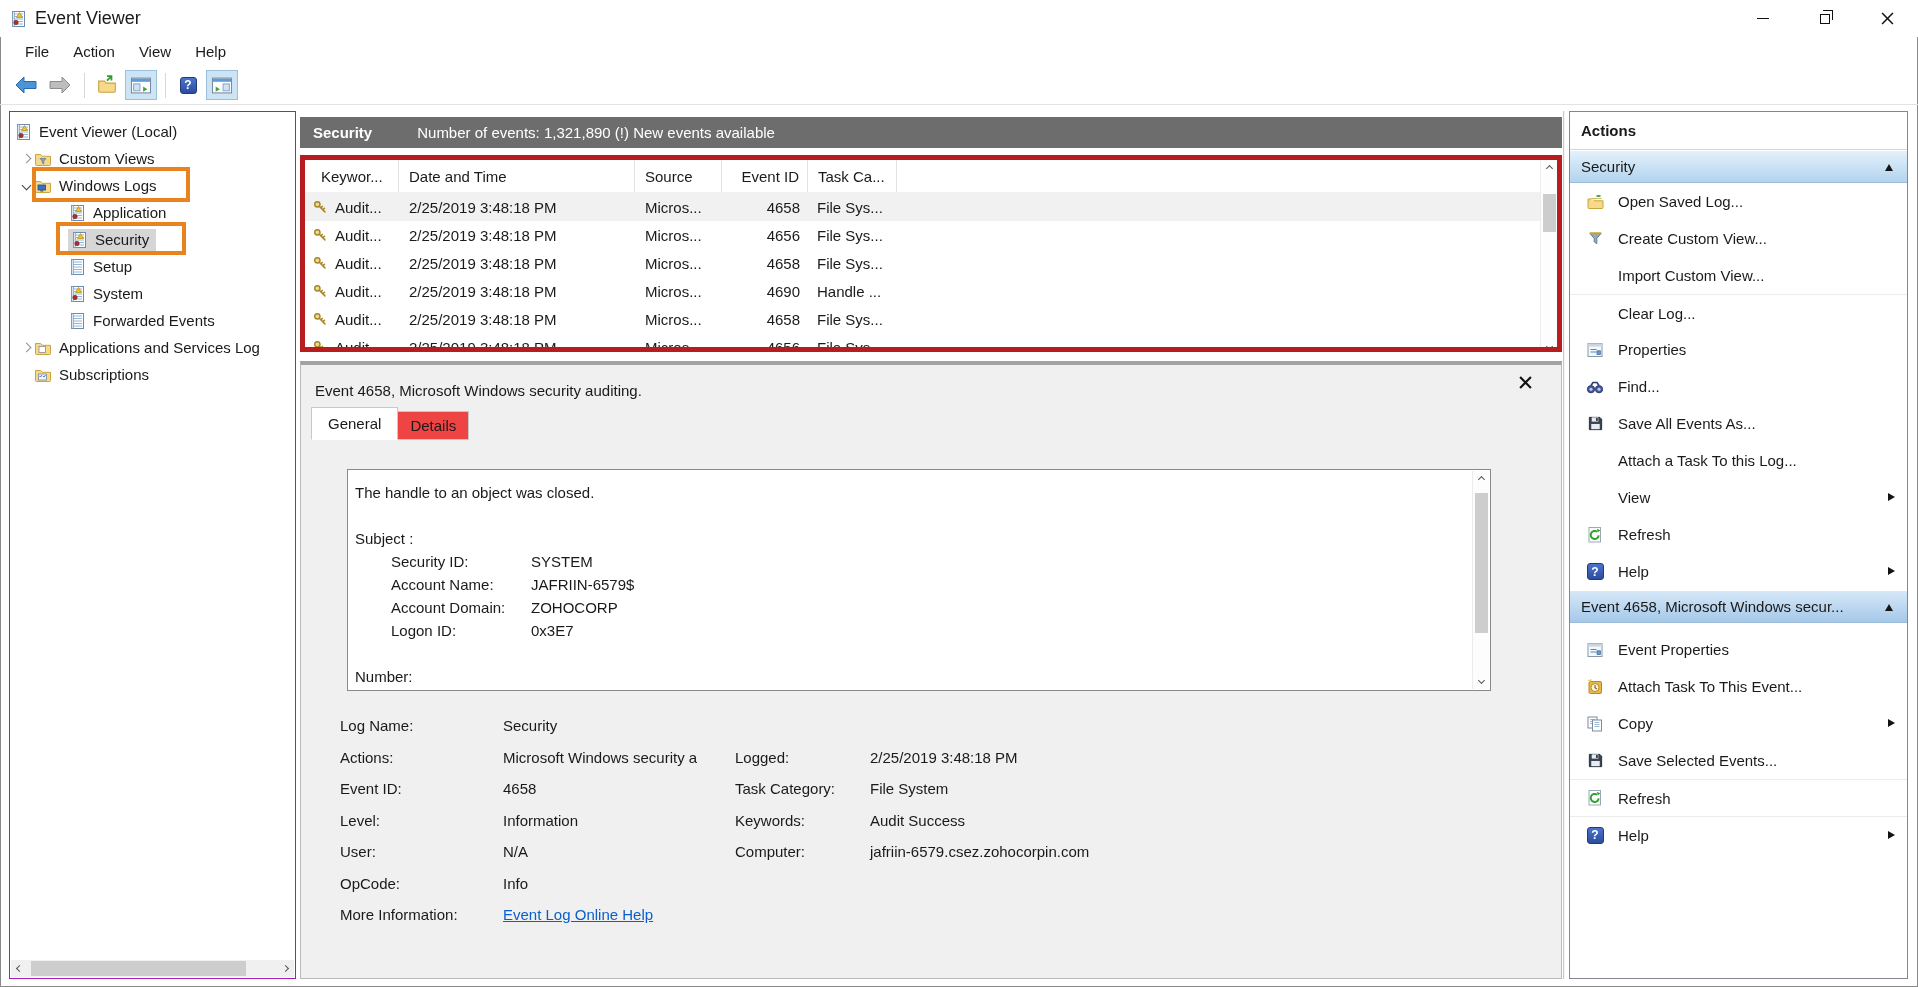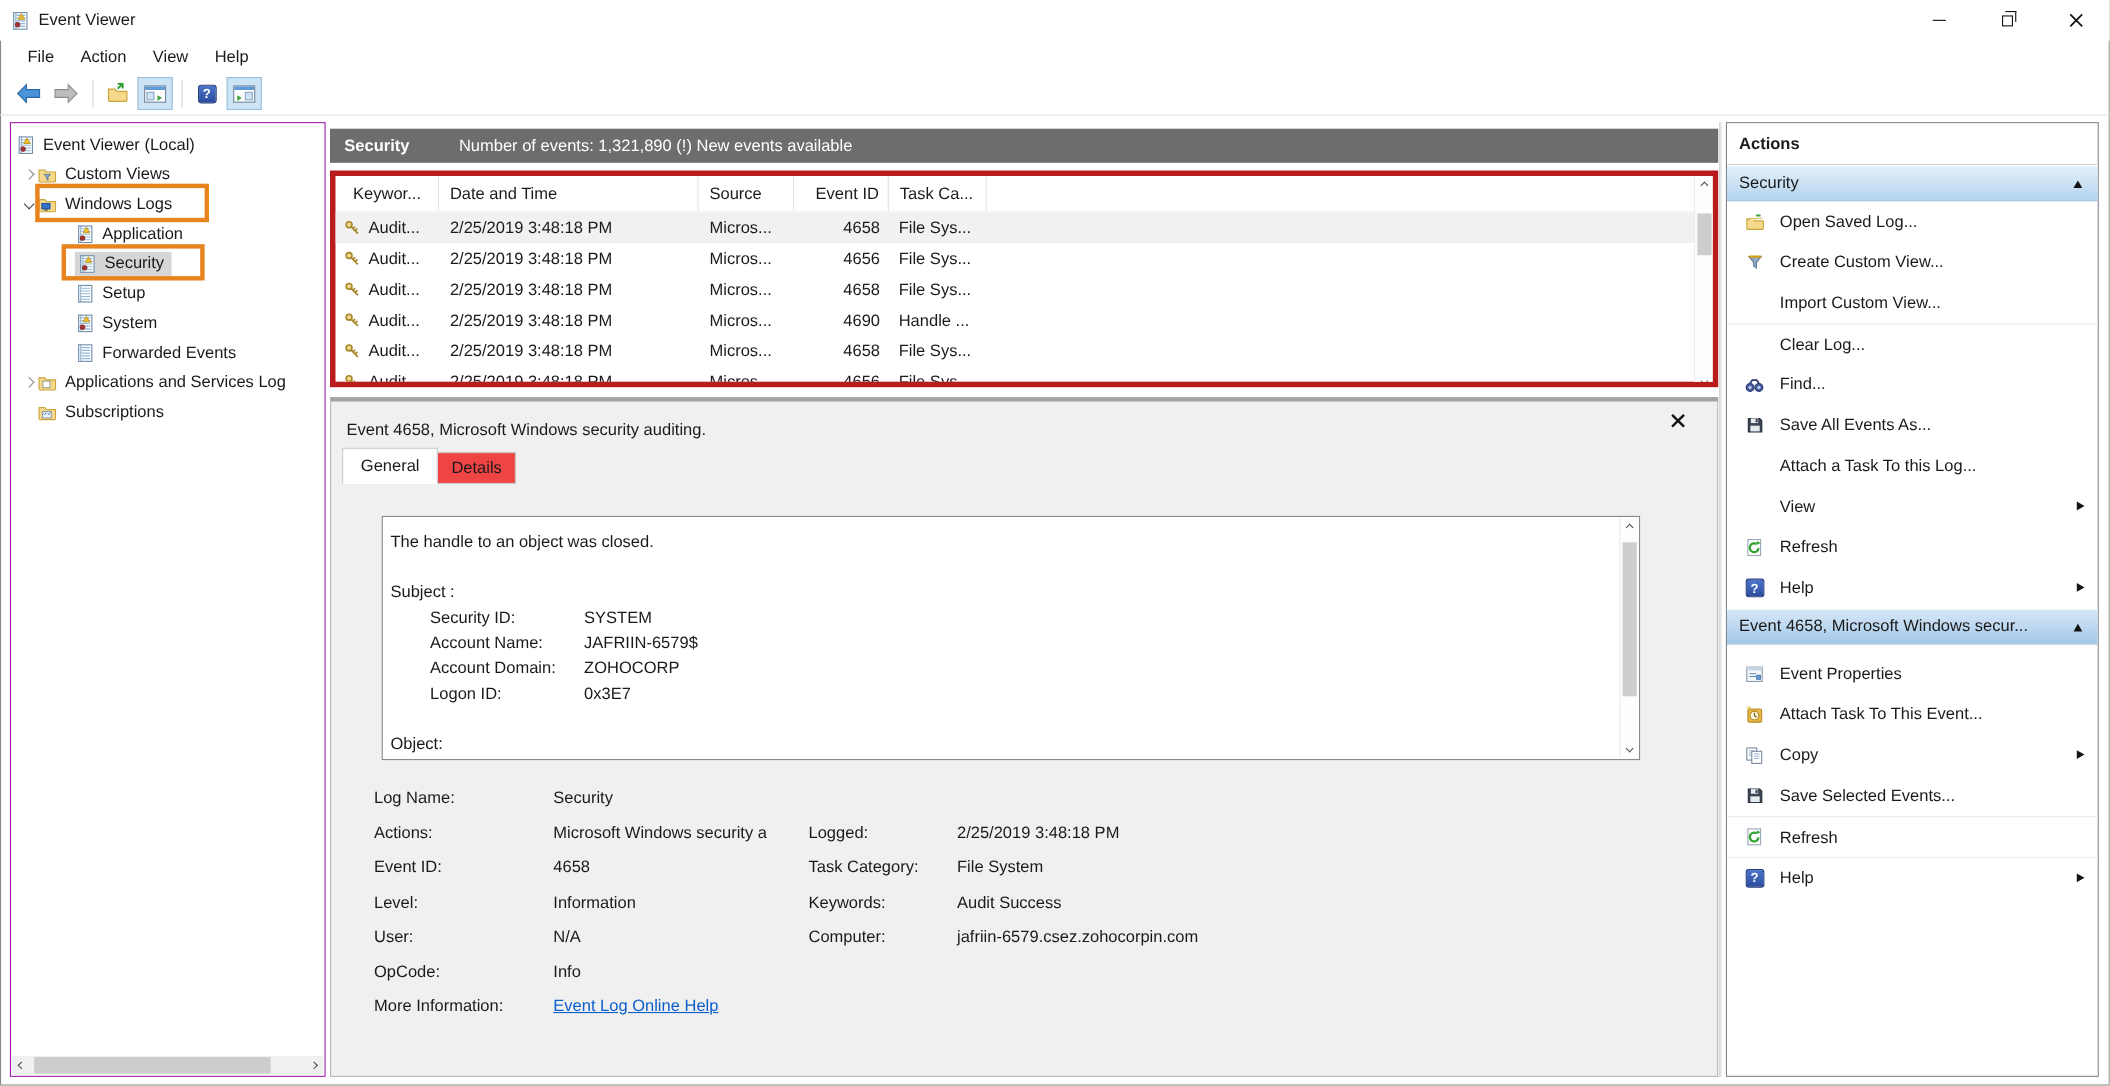--- a/index.html
+++ b/index.html
@@ -2,21 +2,21 @@
 <html><head>
 <meta charset="utf-8">
 <style>
   * { margin:0; padding:0; box-sizing:border-box; }
   html,body { width:1918px; height:987px; background:#fff; font-family:"Liberation Sans",sans-serif; font-size:15px; color:#1a1a1a; overflow:hidden; }
   #app { position:relative; width:1918px; height:987px; background:#fff; box-shadow: inset 0 0 0 1px #8a8a8a; }
 
   
   .titlebar { position:absolute; left:0; top:0; width:100%; height:37px; background:#fff; display:flex; align-items:center; }
   .titlebar .appico { margin-left:9px; }
-  .titlebar .title { margin-left:8px; font-size:15px; }
+  .titlebar .title { margin-left:8px; font-size:18px; }
   .winbtns { position:absolute; right:0; top:0; height:37px; display:flex; }
   .wbtn { width:62px; height:37px; display:flex; align-items:center; justify-content:center; }
   .glyph-min { width:12px; height:0; border-top:1.6px solid #111; display:block; }
   .glyph-restore { position:relative; width:10px; height:10px; border:1.3px solid #111; background:#fff; display:block; }
   .glyph-restore:before { content:""; position:absolute; left:2.2px; top:-4.4px; width:9px; height:9px; border:1.3px solid #111; border-left:none; border-bottom:none; }
 
   
   .menubar { position:absolute; left:0; top:37px; width:100%; height:29px; display:flex; align-items:center; padding-left:13px; }
   .menubar .mi { padding:4px 12px; cursor:default; }
 
@@ -471,21 +471,21 @@
 
     <div class="gen-text">
       <div class="gt-row">The handle to an object was closed.</div>
       <div class="gt-row">&nbsp;</div>
       <div class="gt-row">Subject :</div>
       <div class="gt-row gt-indent"><span class="gt-label">Security ID:</span><span>SYSTEM</span></div>
       <div class="gt-row gt-indent"><span class="gt-label">Account Name:</span><span>JAFRIIN-6579$</span></div>
       <div class="gt-row gt-indent"><span class="gt-label">Account Domain:</span><span>ZOHOCORP</span></div>
       <div class="gt-row gt-indent"><span class="gt-label">Logon ID:</span><span>0x3E7</span></div>
       <div class="gt-row">&nbsp;</div>
-      <div class="gt-row">Object:</div>
+      <div class="gt-row">Number:</div>
       <div class="gt-row gt-indent"><span class="gt-label">Object Server:</span></div>
       <div class="ta-scroll">
         <span class="vs-arrow vs-up">
             <span class="chev u s"></span>
           </span>
         <span class="vs-thumb"></span>
         <span class="vs-arrow vs-down">
             <span class="chev d s"></span>
           </span>
       </div>
@@ -557,20 +557,31 @@
         </span>
         <span class="ac-label">Create Custom View...</span>
       </div>
       <div class="ac-item">
         <span class="ac-ico"></span>
         <span class="ac-label">Import Custom View...</span>
       </div>
       <div class="ac-item sep-top">
         <span class="ac-ico"></span>
         <span class="ac-label">Clear Log...</span>
+      </div>
+      <div class="ac-item">
+        <span class="ac-ico ic">
+          <svg width="18" height="18" viewBox="0 0 18 18">
+              <rect x="2" y="2.5" width="14" height="13" fill="#f5f8fb" stroke="#8a99a8"></rect>
+              <rect x="2" y="2.5" width="14" height="3" fill="#c8d6e4"></rect>
+              <path d="M4.5 8.5h6M4.5 11h6" stroke="#5588bb" fill="none"></path>
+              <rect x="11" y="9.8" width="3.4" height="3.8" fill="#5f9bd6" stroke="#3a6a9e" stroke-width=".7"></rect>
+            </svg>
+        </span>
+        <span class="ac-label">Properties</span>
       </div>
       <div class="ac-item">
         <span class="ac-ico ic">
           <svg width="18" height="18" viewBox="0 0 18 18">
               <path d="M5 7.5 L7 4.5 h4 l2 3" fill="none" stroke="#2c3a6e" stroke-width="1.6"></path>
               <circle cx="5" cy="11.2" r="3.6" fill="#4a5a9e" stroke="#2c3a6e"></circle>
               <circle cx="13" cy="11.2" r="3.6" fill="#4a5a9e" stroke="#2c3a6e"></circle>
               <circle cx="5" cy="11.2" r="1.5" fill="#bcd0ee"></circle>
               <circle cx="13" cy="11.2" r="1.5" fill="#bcd0ee"></circle>
             </svg>

